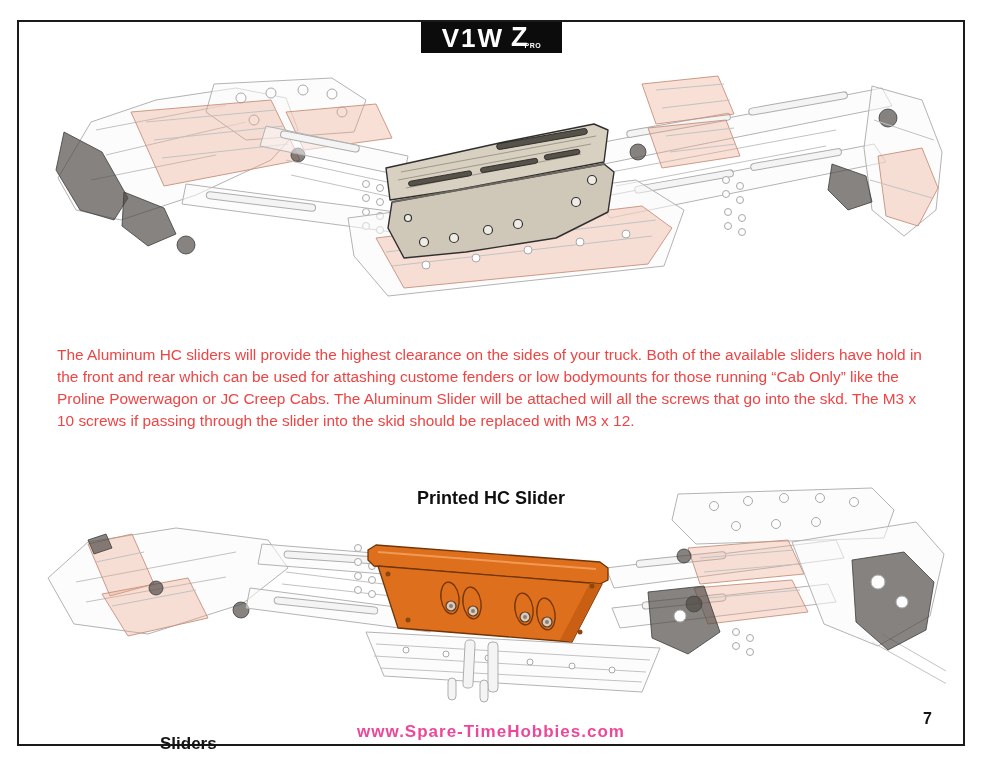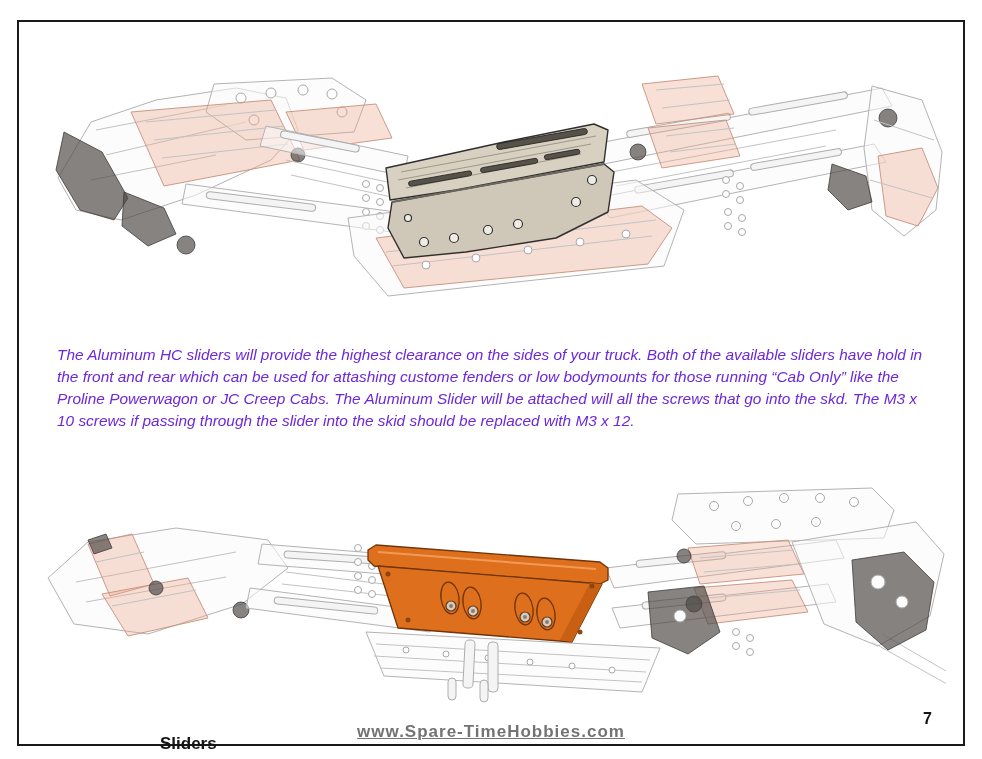--- a/index.html
+++ b/index.html
@@ -11,24 +11,24 @@
         display:flex;align-items:center;justify-content:center;z-index:5;}
   .logo .main{color:#fff;font-weight:bold;font-size:26px;letter-spacing:2px;line-height:1;}
   .logo .zed{color:#fff;font-weight:bold;font-size:27px;margin-left:7px;line-height:1;}
   .logo .badge{color:#fff;font-weight:bold;font-size:7px;align-self:flex-end;
         margin:0 0 4px -3px;letter-spacing:.5px;}
   .heading{position:absolute;left:0;width:100%;text-align:center;font-weight:bold;
         font-size:18px;color:#0f0f0f;}
   .h-aluminum{top:85px;}
   .h-printed{top:488px;}
   .para{position:absolute;left:57px;top:329px;width:878px;font-size:15.4px;
-        line-height:22px;color:#6d28d9;font-style:italic;}
+        line-height:22px;color:#ef4444;}
   .footer-label{position:absolute;left:160px;top:734px;font-weight:bold;font-size:17px;}
   .watermark{position:absolute;left:0;top:722px;width:100%;text-align:center;
-        font-weight:bold;font-size:17px;letter-spacing:1px;color:#737373;z-index:4;text-decoration:underline;}
+        font-weight:bold;font-size:17px;letter-spacing:1px;color:#ec4899;z-index:4;}
   .pagenum{position:absolute;left:905px;top:710px;width:45px;text-align:center;
         font-weight:bold;font-size:16px;}
   svg.fig{position:absolute;}
   #fig1{left:36px;top:60px;}
   #fig2{left:36px;top:482px;}
   
   .ghost{fill:rgba(250,250,250,.55);stroke:#b3b3b3;stroke-width:1;stroke-linejoin:round;}
   .gline{fill:none;stroke:#c2c2c2;stroke-width:1;}
   .salm{fill:rgba(236,166,140,.35);stroke:#c6907c;stroke-width:.9;stroke-linejoin:round;}
   .dk{fill:rgba(77,72,68,.68);stroke:#3e3e3e;stroke-width:.8;stroke-linejoin:round;}
@@ -43,20 +43,25 @@
   .orgd{fill:#c95f12;stroke:none;}
   .washer{fill:#d8cbc0;stroke:#5f3a1d;stroke-width:1.2;}
 </style>
 </head>
 <body>
 
 <div class="page">
 
   <div class="page-border"></div>
 
+  <div class="logo">
+    <span class="main">V1W</span>
+    <span class="zed">Z</span>
+    <span class="badge">PRO</span>
+  </div>
 
 
   <svg id="fig1" class="fig" width="910" height="250" viewBox="0 0 910 250" role="img">
     <g>
       <path class="ghost" d="M22,118 L55,62 L120,40 L200,28 L250,38 L262,70 L235,100 L160,135 L85,160 L40,150 Z"></path>
       <path class="gline" d="M60,70 L190,45 M70,95 L210,62 M55,120 L180,95"></path>
       <path class="ghost" d="M178,24 L296,18 L330,40 L318,72 L210,80 L170,52 Z"></path>
       <circle class="hole" cx="205" cy="38" r="5"></circle>
         <circle class="hole" cx="235" cy="33" r="5"></circle>
       <circle class="hole" cx="267" cy="30" r="5"></circle>
@@ -144,20 +149,21 @@
       <circle class="ahole" cx="452" cy="170" r="4.5"></circle>
         <circle class="ahole" cx="482" cy="164" r="4.5"></circle>
       <circle class="ahole" cx="540" cy="142" r="4.5"></circle>
         <circle class="ahole" cx="556" cy="120" r="4.5"></circle>
       <circle class="ahole" cx="372" cy="158" r="3.5"></circle>
     </g>
   </svg>
 
   <p class="para">The Aluminum HC sliders will provide the highest clearance on the sides of your truck. Both of the available sliders have hold in the front and rear which can be used for attashing custome fenders or low bodymounts for those running “Cab Only” like the Proline Powerwagon or JC Creep Cabs. The Aluminum Slider will be attached will all the screws that go into the skd. The M3 x 10 screws if passing through the slider into the skid should be replaced with M3 x 12.</p>
 
+  <div class="heading h-printed">Printed HC Slider</div>
 
   <svg id="fig2" class="fig" width="910" height="228" viewBox="0 0 910 228" role="img">
     <g>
       <path class="ghost" d="M12,96 L52,60 L140,46 L232,58 L252,86 L206,122 L112,152 L38,142 Z"></path>
       <path class="gline" d="M40,100 L200,70 M50,120 L190,95"></path>
     </g>
     <g>
       <path class="salm" d="M52,62 L96,52 L118,102 L74,114 Z"></path>
       <path class="salm" d="M66,112 L152,96 L172,136 L92,154 Z"></path>
       <path class="gline" d="M60,80 L108,70 M76,124 L160,108"></path>

